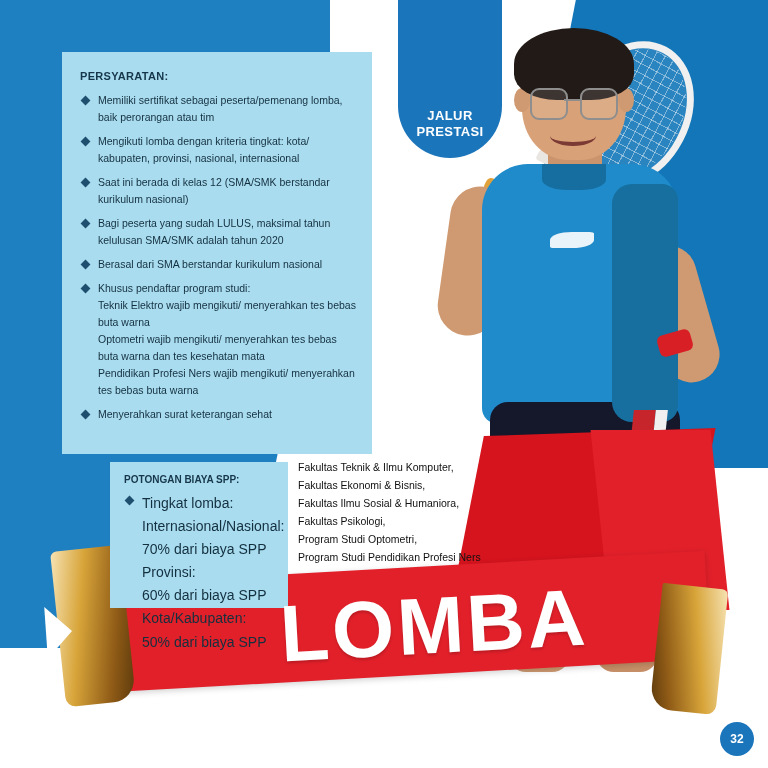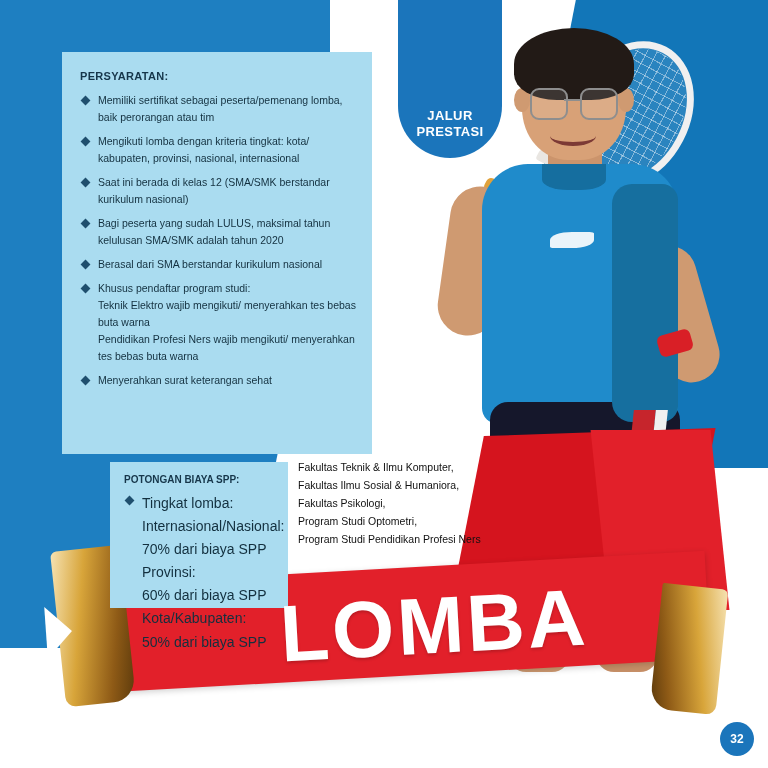--- a/index.html
+++ b/index.html
@@ -540,20 +540,21 @@
       </li>
       <li class="req-item">
         <span class="diamond"></span>
         <span class="req-text">Berasal dari SMA berstandar kurikulum nasional</span>
       </li>
       <li class="req-item">
         <span class="diamond"></span>
         <span class="req-text">
           <span>Khusus pendaftar program studi:</span>
           <span class="sub">Teknik Elektro wajib mengikuti/ menyerahkan tes bebas buta warna</span>
+          <span class="sub">Optometri wajib mengikuti/ menyerahkan tes bebas buta warna dan tes kesehatan mata</span>
           <span class="sub">Pendidikan Profesi Ners wajib mengikuti/ menyerahkan tes bebas buta warna</span>
         </span>
       </li>
       <li class="req-item">
         <span class="diamond"></span>
         <span class="req-text">Menyerahkan surat keterangan sehat</span>
       </li>
     </ul>
   </div>
 
@@ -568,20 +569,21 @@
         <span>Provinsi:</span><br>
         <span>60% dari biaya SPP</span><br>
         <span>Kota/Kabupaten:</span><br>
         <span>50% dari biaya SPP</span>
       </span>
     </div>
   </div>
 
   <div class="fakultas-list">
     <div>Fakultas Teknik &amp; Ilmu Komputer,</div>
+    <div>Fakultas Ekonomi &amp; Bisnis,</div>
     <div>Fakultas Ilmu Sosial &amp; Humaniora,</div>
     <div>Fakultas Psikologi,</div>
     <div>Program Studi Optometri,</div>
     <div>Program Studi Pendidikan Profesi Ners</div>
   </div>
 
   <div class="page-num">32</div>
 
 </div>
 

